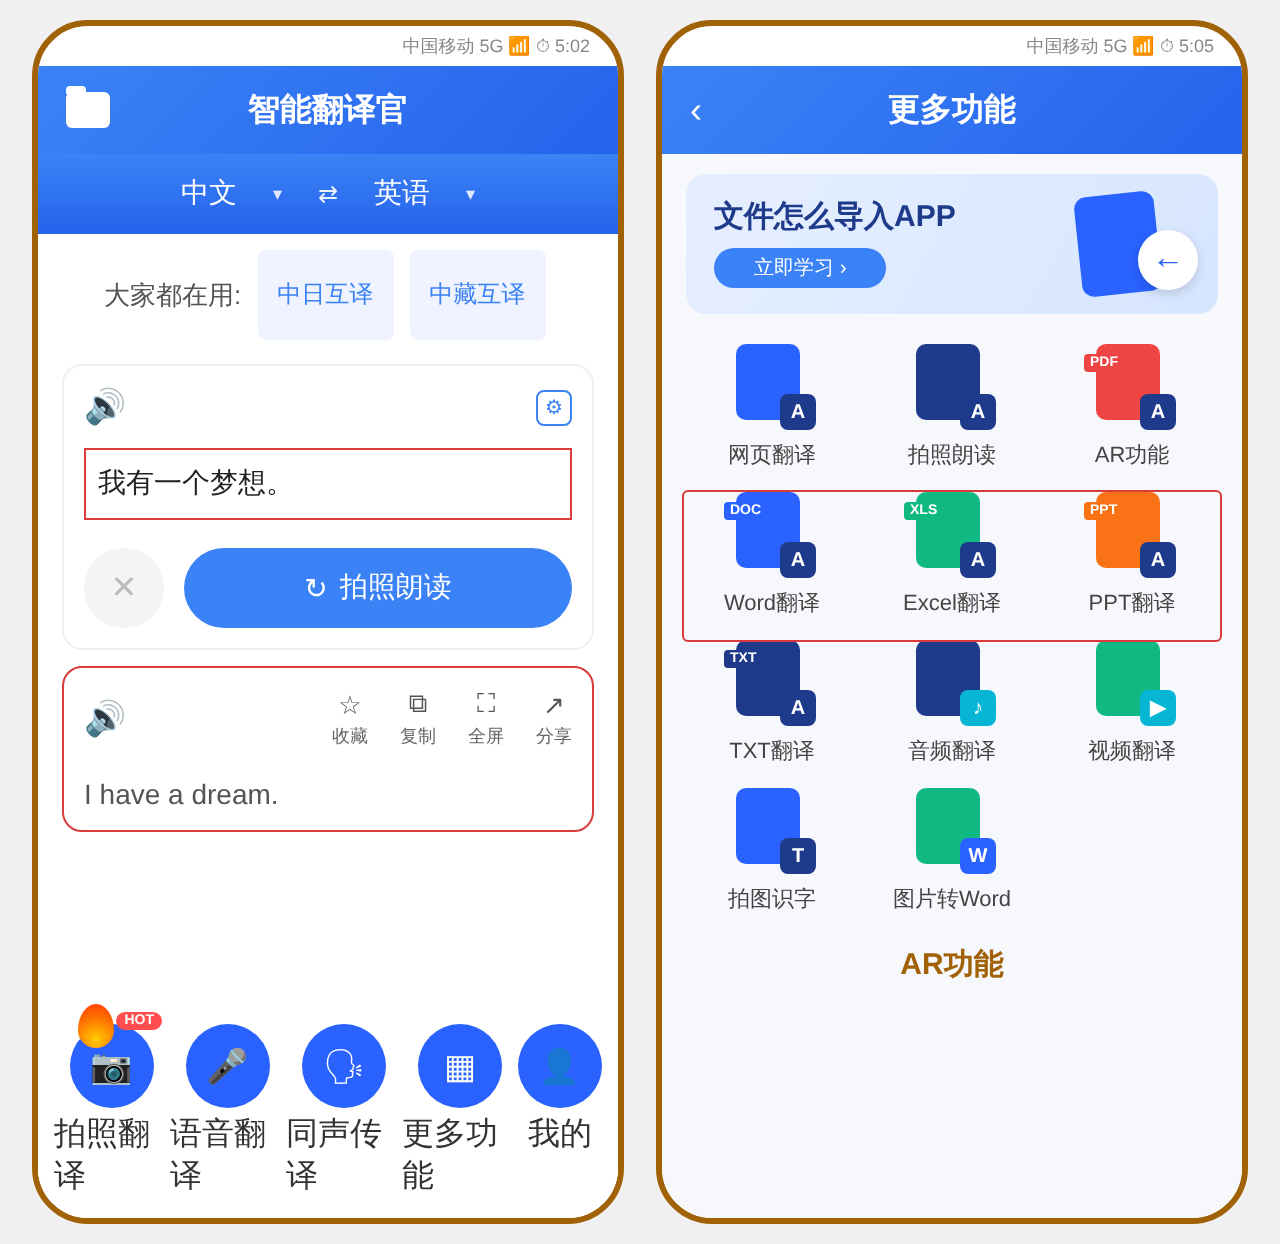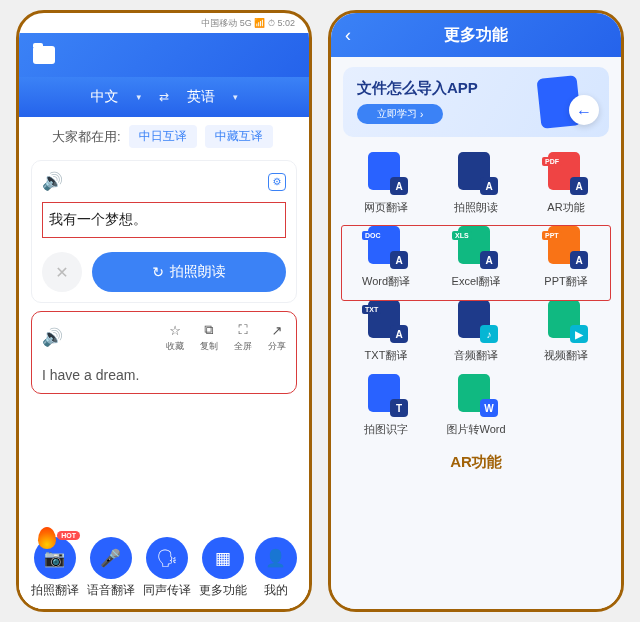--- a/index.html
+++ b/index.html
@@ -10,38 +10,38 @@
 .header-left{position:absolute;left:14px;display:flex;align-items:center;}
 .folder-ic{width:22px;height:18px;background:#fff;border-radius:3px;position:relative;}
 .folder-ic:before{content:"";position:absolute;top:-3px;left:0;width:10px;height:4px;background:#fff;border-radius:2px 2px 0 0;}
 .body{flex:1;overflow:hidden;background:#fff;}
 .p1-body{background:linear-gradient(180deg,#3b82f6 0,#2563eb 40px,#fff 40px);}
 .langbar{height:40px;display:flex;align-items:center;justify-content:center;gap:18px;color:#fff;font-size:14px;font-weight:500;}
 .swap{font-size:12px;opacity:.9;}
 .chev{font-size:9px;opacity:.85;}
 .pop{display:flex;align-items:center;gap:8px;padding:8px 14px;font-size:13px;}
 .pop-lbl{color:#555;margin-left:19px;}
-.pill{background:#eef3ff;color:#3b82f6;padding:3px 10px;border-radius:4px;font-size:12px;}
+.pill{background:#eef3ff;color:#3b82f6;padding:14px 10px;border-radius:4px;font-size:12px;}
 .card{margin:4px 12px 8px;background:#fff;border:1px solid #eef0f4;border-radius:10px;padding:10px;}
 .row-sb{display:flex;justify-content:space-between;align-items:center;}
 .speaker{color:#3b82f6;font-size:17px;}
 .knob{width:18px;height:18px;border:1px solid #3b82f6;border-radius:4px;display:flex;align-items:center;justify-content:center;font-size:10px;color:#3b82f6;}
 .inputbox{margin-top:10px;border:1px solid #d93b3b;padding:8px 6px;font-size:14px;color:#222;}
 .action-row{display:flex;gap:10px;margin-top:14px;align-items:center;}
 .xbtn{width:40px;height:40px;background:#f3f4f6;border-radius:20px;display:flex;align-items:center;justify-content:center;color:#bbb;font-size:16px;}
 .start{flex:1;height:40px;background:#3b82f6;border-radius:20px;color:#fff;display:flex;align-items:center;justify-content:center;gap:6px;font-size:14px;font-weight:500;}
 .result{margin:8px 12px;border:1px solid #d93b3b;border-radius:10px;background:#fff;padding:10px;}
 .tools{display:flex;align-items:center;gap:16px;}
 .tool{display:flex;flex-direction:column;align-items:center;font-size:9px;color:#666;gap:2px;}
 .tool .ic{font-size:13px;color:#555;}
 .result-text{margin-top:14px;font-size:14px;color:#555;}
 .bottomnav{position:absolute;bottom:0;left:0;right:0;padding:8px 8px 10px;display:flex;justify-content:space-around;background:#fff;}
 .nav-item{display:flex;flex-direction:column;align-items:center;gap:3px;}
 .circle{width:42px;height:42px;border-radius:21px;background:#2962ff;display:flex;align-items:center;justify-content:center;color:#fff;font-size:17px;position:relative;}
-.nav-lbl{font-size:12px;color:#333;text-align:center;}
+.nav-lbl{font-size:16px;color:#333;}
 .hot{position:absolute;top:-6px;right:-4px;background:#ff4d4d;color:#fff;font-size:7px;padding:1px 4px;border-radius:6px;font-weight:600;}
 .flame{position:absolute;top:-10px;left:4px;width:18px;height:22px;background:radial-gradient(circle at 50% 80%,#ffcc00,#ff6a00 60%,#ff3b00);border-radius:50% 50% 50% 50%/60% 60% 40% 40%;}
 .p2-body{background:#f6f8fc;padding:0;}
 .back{position:absolute;left:14px;font-size:18px;font-weight:300;}
 .banner{margin:10px 12px;background:linear-gradient(120deg,#e6efff,#d6e6ff);border-radius:10px;padding:12px 14px;position:relative;overflow:hidden;height:70px;}
 .banner-title{font-size:15px;font-weight:700;color:#1e3a8a;}
 .banner-btn{margin-top:6px;display:inline-flex;background:#3b82f6;color:#fff;font-size:10px;padding:3px 20px;border-radius:10px;align-items:center;gap:3px;}
 .banner-art{position:absolute;right:6px;top:8px;width:70px;height:55px;}
 .bfold{position:absolute;width:40px;height:50px;background:#2962ff;border-radius:6px;right:24px;top:2px;transform:rotate(-6deg);}
 .barrow{position:absolute;width:30px;height:30px;background:#fff;border-radius:15px;right:4px;top:20px;display:flex;align-items:center;justify-content:center;color:#2962ff;font-size:16px;box-shadow:0 2px 6px rgba(0,0,0,.15);}
@@ -57,20 +57,21 @@
 </style>
 </head>
 <body>
 
 <div class="phone">
   <div class="status">中国移动  5G  📶  ⏱ 5:02</div>
   <div class="header">
     <div class="header-left">
         <div class="folder-ic"></div>
       </div>
+    <span>智能翻译官</span>
   </div>
   <div class="body p1-body">
     <div class="langbar">
       <span>中文</span>
         <span class="chev">▾</span>
       <span class="swap">⇄</span>
       <span>英语</span>
         <span class="chev">▾</span>
     </div>
     <div class="pop">
@@ -149,20 +150,21 @@
     <div class="nav-item">
         <div class="circle">
           <span>👤</span>
         </div>
         <span class="nav-lbl">我的</span>
       </div>
   </div>
 </div>
 
 <div class="phone">
+  <div class="status">中国移动  5G  📶  ⏱ 5:05</div>
   <div class="header">
     <span class="back">‹</span>
     <span>更多功能</span>
   </div>
   <div class="body p2-body">
     <div class="banner">
       <div class="banner-title">文件怎么导入APP</div>
       <div class="banner-btn">
           <span>立即学习</span>
           <span>›</span>

